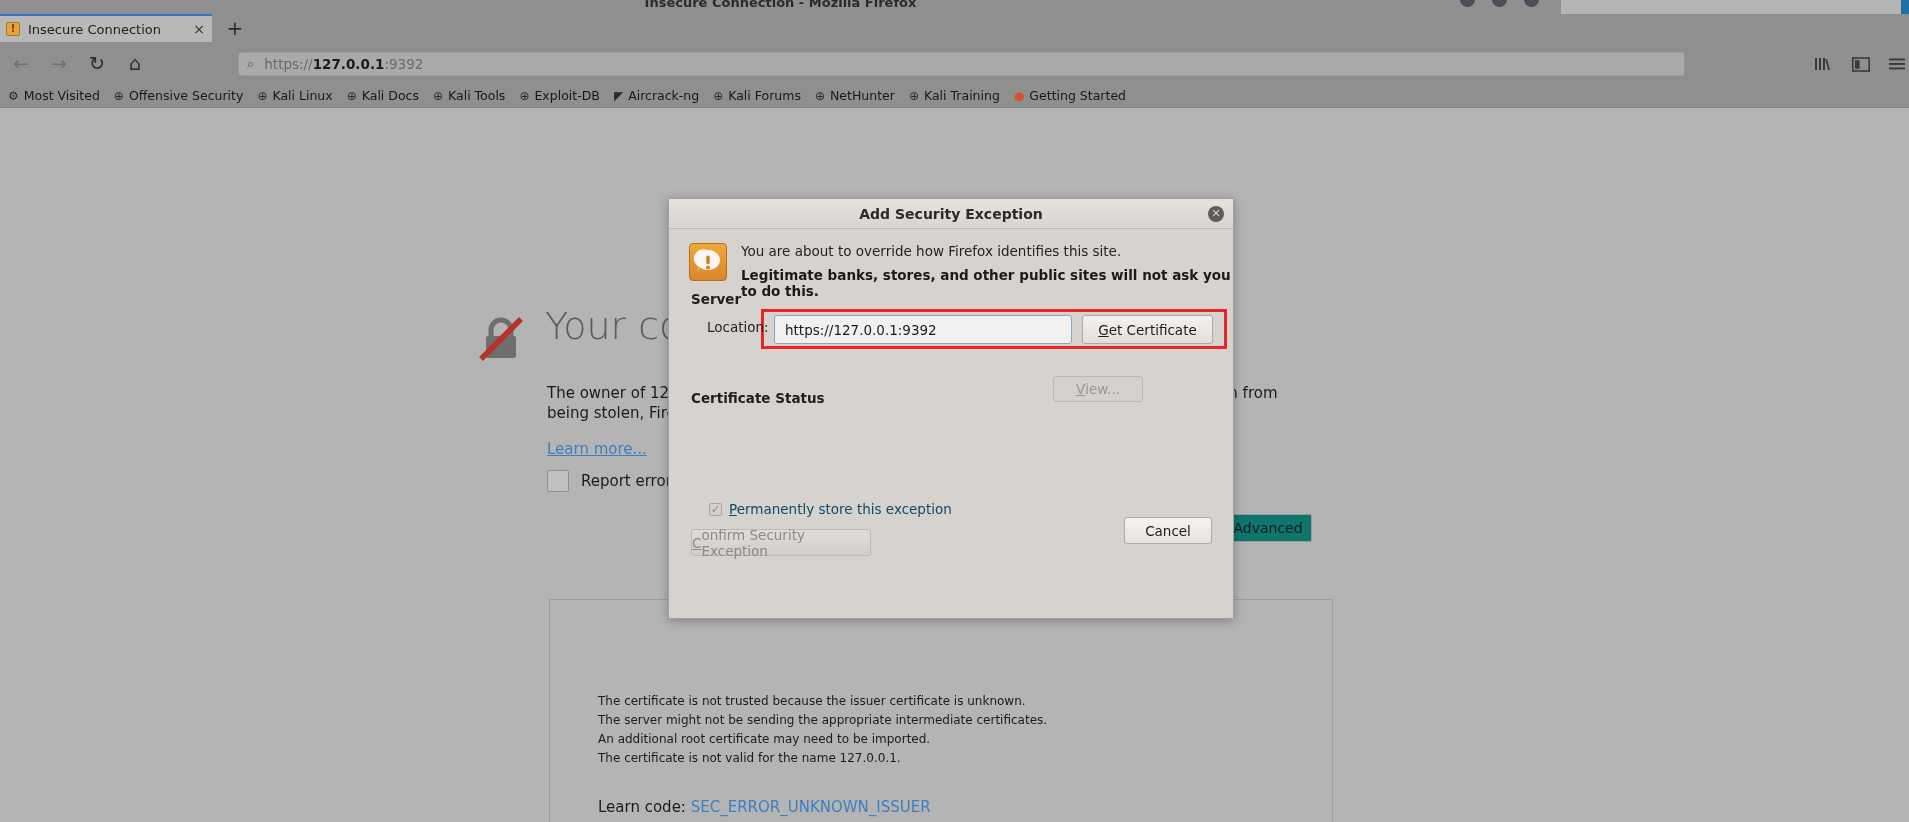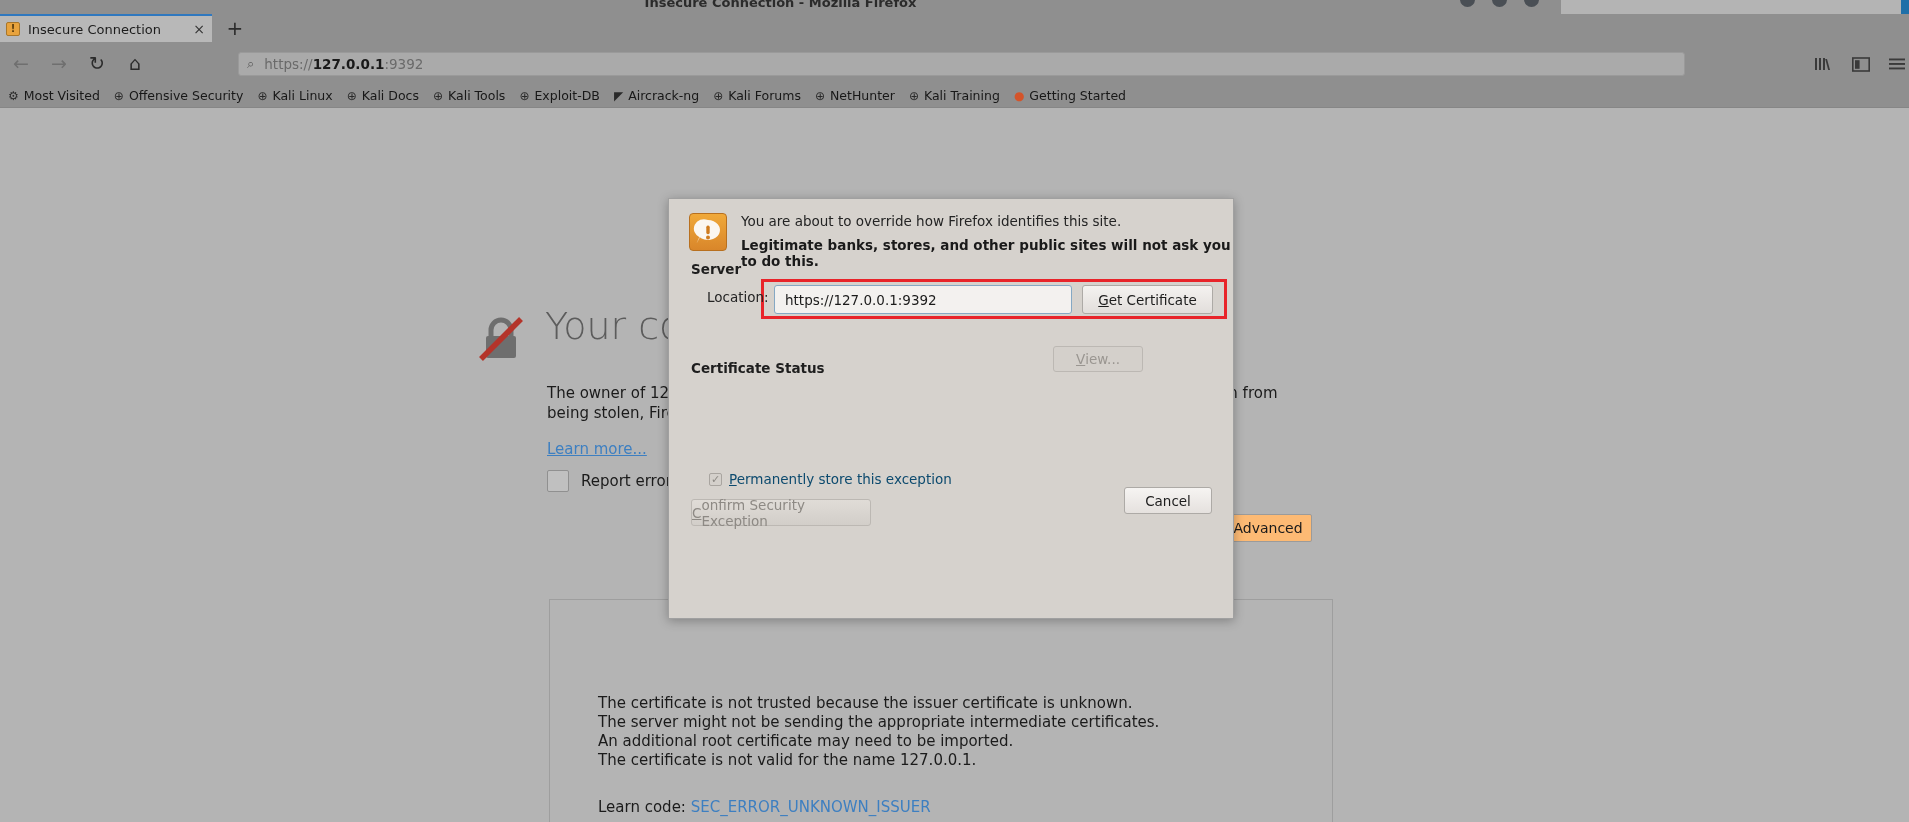--- a/index.html
+++ b/index.html
@@ -125,34 +125,34 @@
   #err-report {
     position: absolute; left: 547px; top: 362px; display: flex; align-items: center;
   }
   #err-report .cbx {
     width: 22px; height: 22px; background: #c0c0c0;
     border: 1px solid #909090; border-radius: 2px;
   }
   #err-report .lbl { margin-left: 12px; font-size: 15px; color: #1b1b1b; white-space: nowrap; }
   #btn-advanced {
     position: absolute; left: 1224px; top: 406px; width: 88px; height: 28px;
-    background: #fdba74; border: 1px solid #9b9b9b; border-radius: 2px;
+    background: #0f766e; border: 1px solid #9b9b9b; border-radius: 2px;
     font-size: 14px; color: #1a1a1a;
     display: flex; align-items: center; justify-content: center;
   }
   #details-box {
     position: absolute; left: 549px; top: 491px; width: 784px; height: 300px;
     border: 1px solid #9e9e9e; background: #b4b4b4;
   }
   #det-host {
     position: absolute; left: 48px; top: 50px;
     font-size: 15px; color: #1b1b1b; white-space: nowrap;
   }
   .det-line {
-    position: absolute; left: 48px; font-size: 15px; color: #1b1b1b; white-space: nowrap;
+    position: absolute; left: 48px; font-size: 12px; color: #1b1b1b; white-space: nowrap;
   }
   #det-l0 { top: 94px; }
   #det-l1 { top: 113px; }
   #det-l2 { top: 132px; }
   #det-l3 { top: 151px; }
   #det-errcode {
     position: absolute; left: 48px; top: 198px; font-size: 15px; color: #1b1b1b;
     white-space: nowrap;
   }
   #det-errcode a { color: #3d7fc1; text-decoration: none; }
@@ -386,20 +386,24 @@
     <div class="det-line" id="det-l1">The server might not be sending the appropriate intermediate certificates.</div>
     <div class="det-line" id="det-l2">An additional root certificate may need to be imported.</div>
     <div class="det-line" id="det-l3">The certificate is not valid for the name 127.0.0.1.</div>
     <div id="det-errcode"><span>Learn code: </span><a href="#">SEC_ERROR_UNKNOWN_ISSUER</a></div>
   </div>
 
 </div>
 
 <div id="dialog">
 
+  <div id="dlg-titlebar">
+    <span id="dlg-title">Add Security Exception</span>
+    <span id="dlg-close">✕</span>
+  </div>
 
   <div id="dlg-body">
 
     <div id="warn-icon">
       <svg width="30" height="30" viewBox="0 0 30 30" aria-hidden="true">
         <path d="M15 3 a12 10 0 1 1 -8.6 17 L3.5 26.5 L6.8 20.4 A10 9.5 0 0 1 15 3 Z" fill="#fbf7f1"></path>
         <rect x="13.3" y="8.6" width="3.4" height="8.6" rx="1.6" fill="#cf7b1e"></rect>
         <circle cx="15" cy="20.4" r="2" fill="#cf7b1e"></circle>
       </svg>
     </div>

